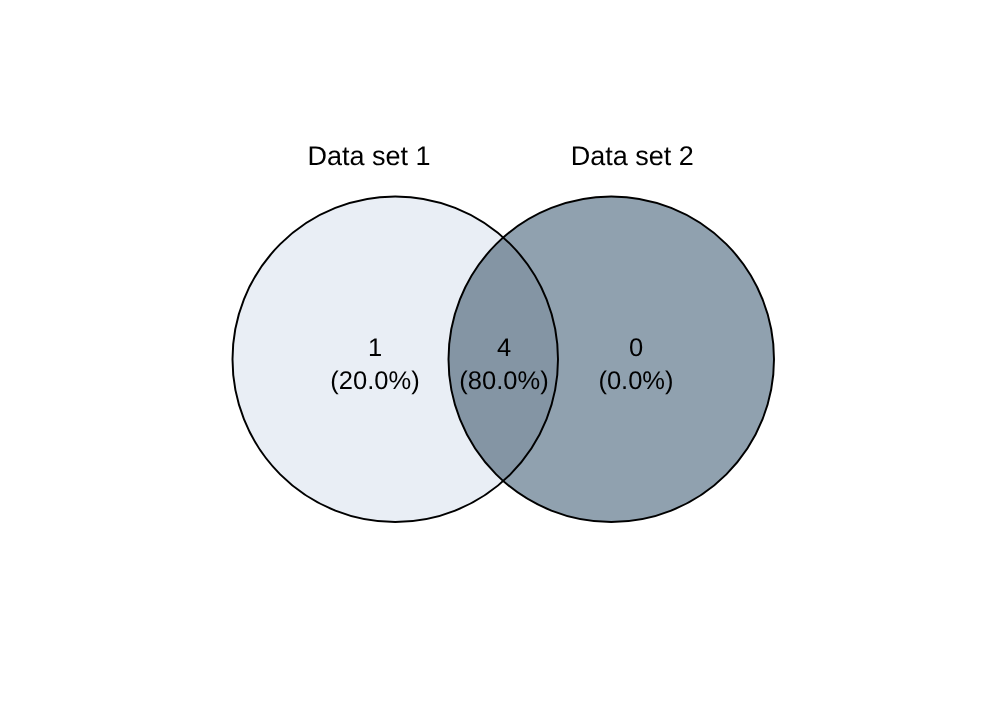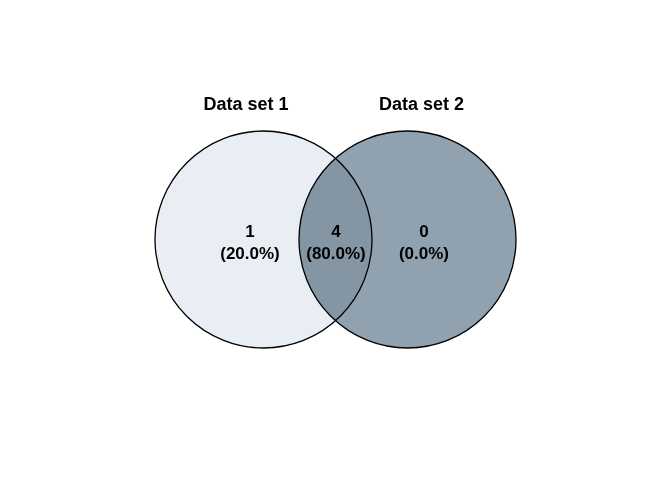--- a/index.html
+++ b/index.html
@@ -9,21 +9,20 @@
     height: 480px;
     background: #ffffff;
     font-family: "Liberation Sans", sans-serif;
     overflow: hidden;
   }
   .canvas {
     position: relative;
     width: 672px;
     height: 480px;
     background: #ffffff;
-    font-weight: bold;
   }
   svg { display: block; }
   .venn-outline {
     fill: none;
     stroke-width: 1.3px;
   }
   .set-title {
     font-size: 18px;
     text-anchor: middle;
   }

